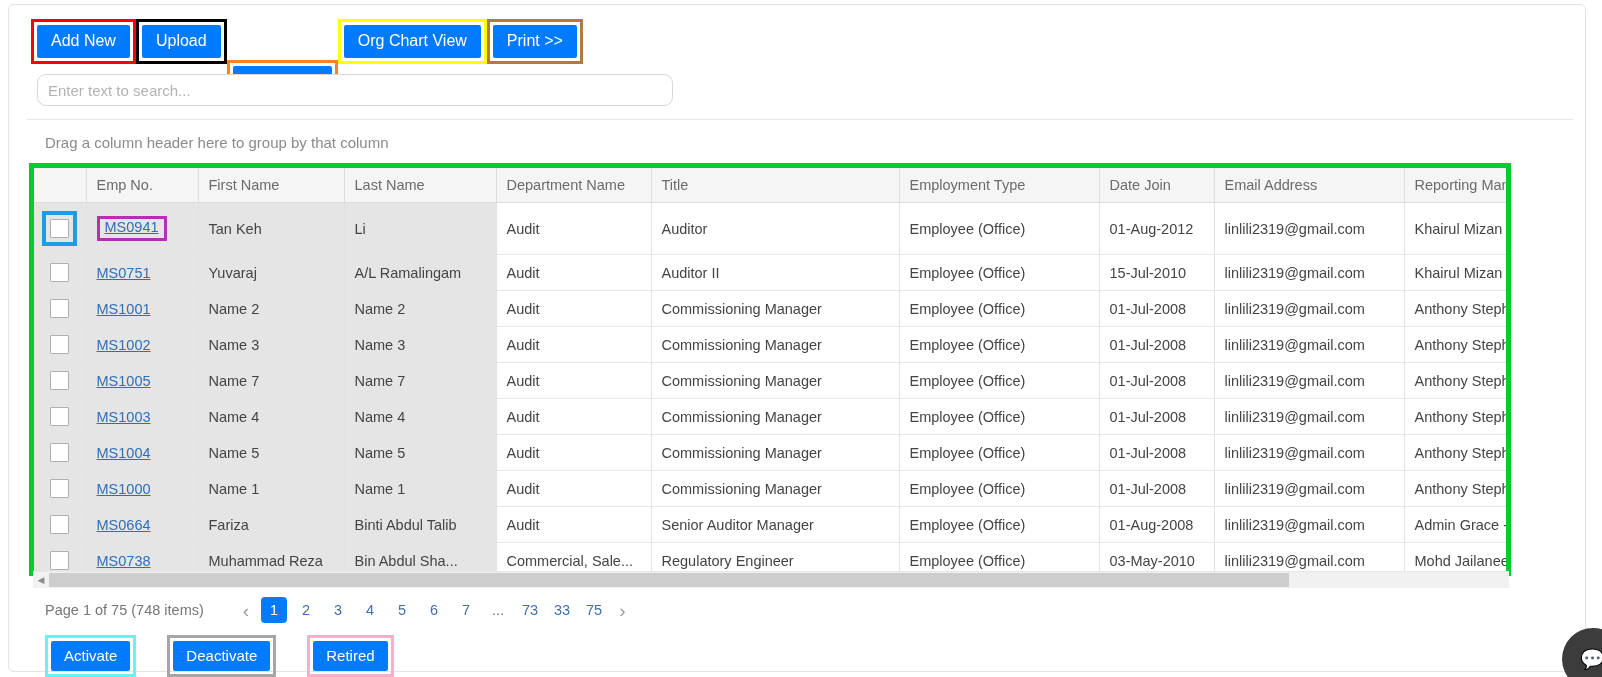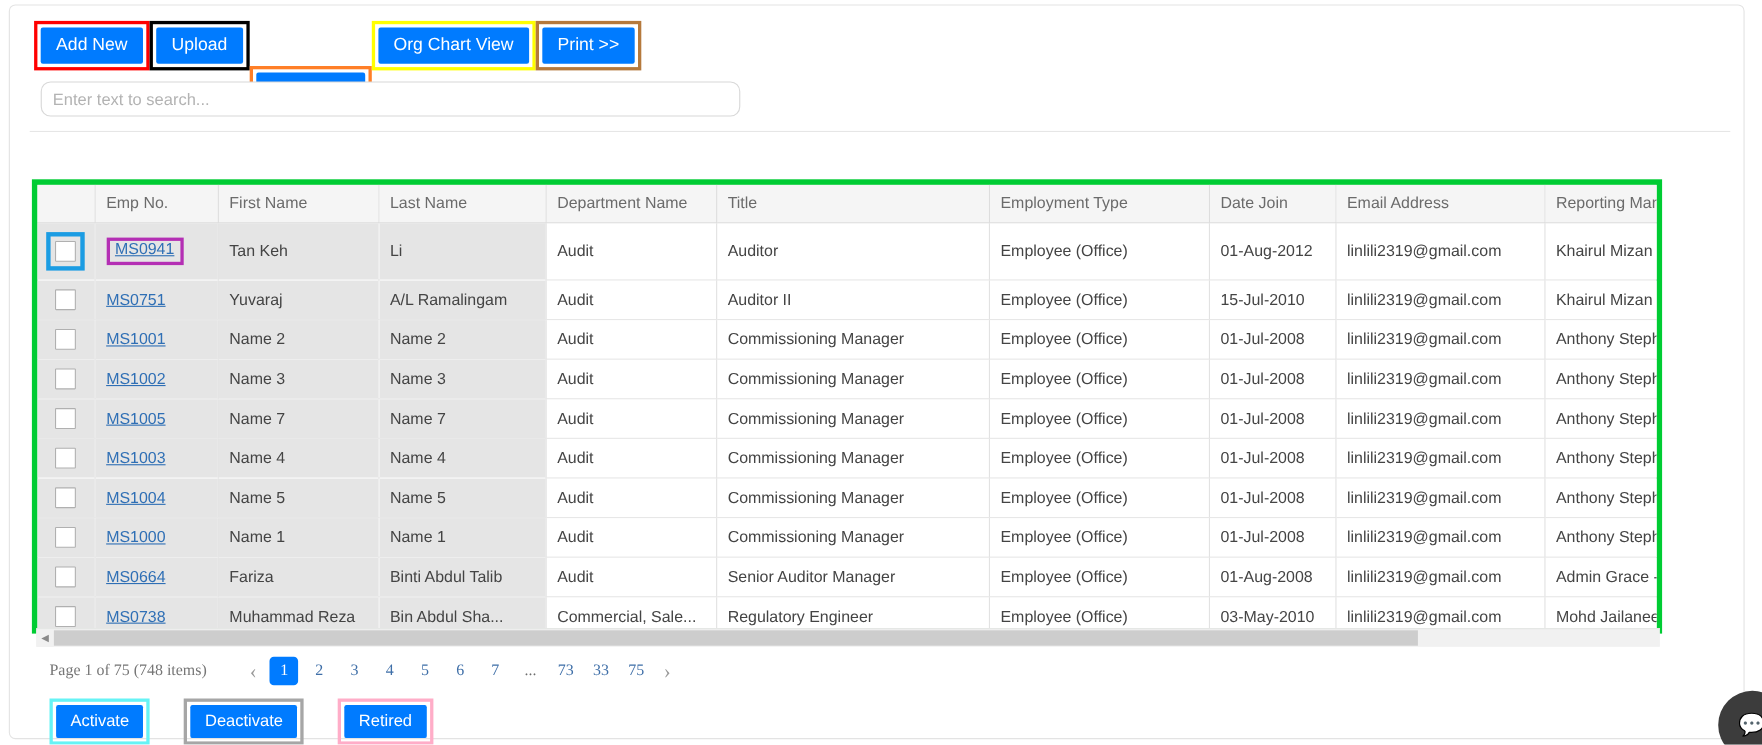--- a/index.html
+++ b/index.html
@@ -201,21 +201,21 @@
     cursor: pointer;
   }
 
   
   .pager {
     position: absolute;
     left: 36px;
     top: 592px;
     display: flex;
     align-items: center;
-    font-family: Liberation Serif, serif;
+    font-family: Liberation Sans, sans-serif;
   }
   .pager .info {
     font-size: 14.5px;
     color: #767676;
     margin-right: 30px;
   }
   .pager .chev {
     color: #9a9a9a;
     font-size: 19px;
     padding: 0 9px;
@@ -279,20 +279,21 @@
         <span class="btnwrap" style="border: 3px solid rgb(0, 0, 0);"><button class="btn">Upload</button></span>
         <span class="btnwrap" style="border: 3px solid rgb(255, 127, 39); margin-top: 41px;"><button class="btn">Download</button></span>
         <span class="btnwrap" style="border: 3px solid rgb(255, 255, 0);"><button class="btn">Org Chart View</button></span>
         <span class="btnwrap" style="border: 3px solid rgb(181, 121, 60);"><button class="btn">Print &gt;&gt;</button></span>
       </div>
 
     <input class="searchbox" type="text" placeholder="Enter text to search..." style="">
 
     <div class="hr"></div>
 
+    <div class="grouphint">Drag a column header here to group by that column</div>
 
     <div class="gridbox">
       <table class="grid">
         <colgroup id="grid-colgroup">
             <col style="width: 52px;">
             <col style="width: 112px;">
             <col style="width: 146px;">
             <col style="width: 152px;">
             <col style="width: 155px;">
             <col style="width: 248px;">

